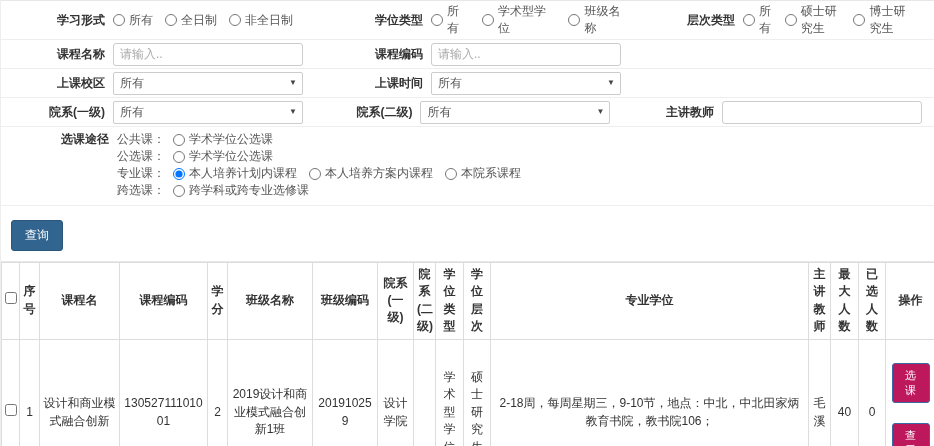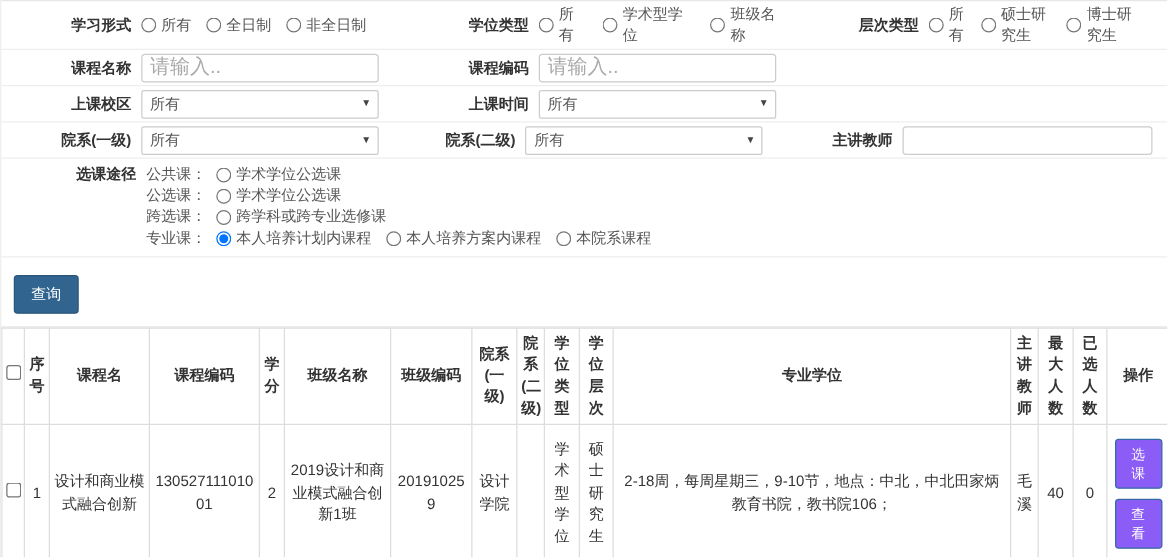--- a/index.html
+++ b/index.html
@@ -37,21 +37,21 @@
     color: #333;
     padding-right: 8px;
     flex-shrink: 0;
   }
   .radios { display: flex; align-items: center; }
   .radio-opt { display: flex; align-items: center; margin-right: 12px; cursor: pointer; color: #555; }
   .radio-opt input { margin: 0 4px 0 0; width: 12px; height: 12px; }
   .txt-input {
     width: 190px; height: 23px;
     border: 1px solid #ccc; border-radius: 3px;
-    padding: 0 6px; font-size: 16px; color: #333;
+    padding: 0 6px; font-size: 12px; color: #333;
     font-family: "Liberation Sans", "DejaVu Sans", sans-serif;
   }
   .txt-input::placeholder { color: #aaa; }
   .sel-wrap { position: relative; width: 190px; height: 23px; }
   .sel-wrap select {
     width: 100%; height: 100%;
     border: 1px solid #ccc; border-radius: 2px;
     background: #fff; color: #555;
     font-size: 12px; padding: 0 6px;
     appearance: none; -webkit-appearance: none;
@@ -95,22 +95,22 @@
     color: #333;
   }
   th { font-weight: bold; background: #fff; }
   tr.hdr { height: 57px; }
   tr.r1 { height: 83px; }
   tr.r2 { height: 69px; }
   td.time-cell { padding: 0 8px; }
   .act-btn {
     display: block;
     width: 38px;
-    margin: 8px auto;
-    background: #8b5cf6; color: #fff;
+    margin: 20px auto;
+    background: #be185d; color: #fff;
     border: 1px solid #356aa5; border-radius: 3px;
     font-size: 11px; padding: 4px 12px;
     cursor: pointer;
     font-family: "Liberation Sans", "DejaVu Sans", sans-serif;
   }
   input[type="checkbox"] { width: 12px; height: 12px; }
 </style>
 </head>
 <body>
 
@@ -234,39 +234,39 @@
             </label>
         </div>
         <div class="path-line">
           <span class="path-name">公选课：</span>
           <label class="radio-opt">
               <input type="radio" name="course_path" style="">
               <span>学术学位公选课</span>
             </label>
         </div>
         <div class="path-line">
-          <span class="path-name">跨选课：</span>
-          <label class="radio-opt">
-              <input type="radio" name="course_path" style="">
-              <span>跨学科或跨专业选修课</span>
-            </label>
-        </div>
-        <div class="path-line">
           <span class="path-name">专业课：</span>
           <label class="radio-opt">
               <input type="radio" name="course_path" checked="" style="">
               <span>本人培养计划内课程</span>
             </label>
           <label class="radio-opt">
               <input type="radio" name="course_path" style="">
               <span>本人培养方案内课程</span>
             </label>
           <label class="radio-opt">
               <input type="radio" name="course_path" style="">
               <span>本院系课程</span>
+            </label>
+        </div>
+        <div class="path-line">
+          <span class="path-name">跨选课：</span>
+          <label class="radio-opt">
+              <input type="radio" name="course_path" style="">
+              <span>跨学科或跨专业选修课</span>
             </label>
         </div>
       </div>
     </div>
   </div>
 
   <div class="query-bar">
     <button class="query-btn">查询</button>
   </div>
 

